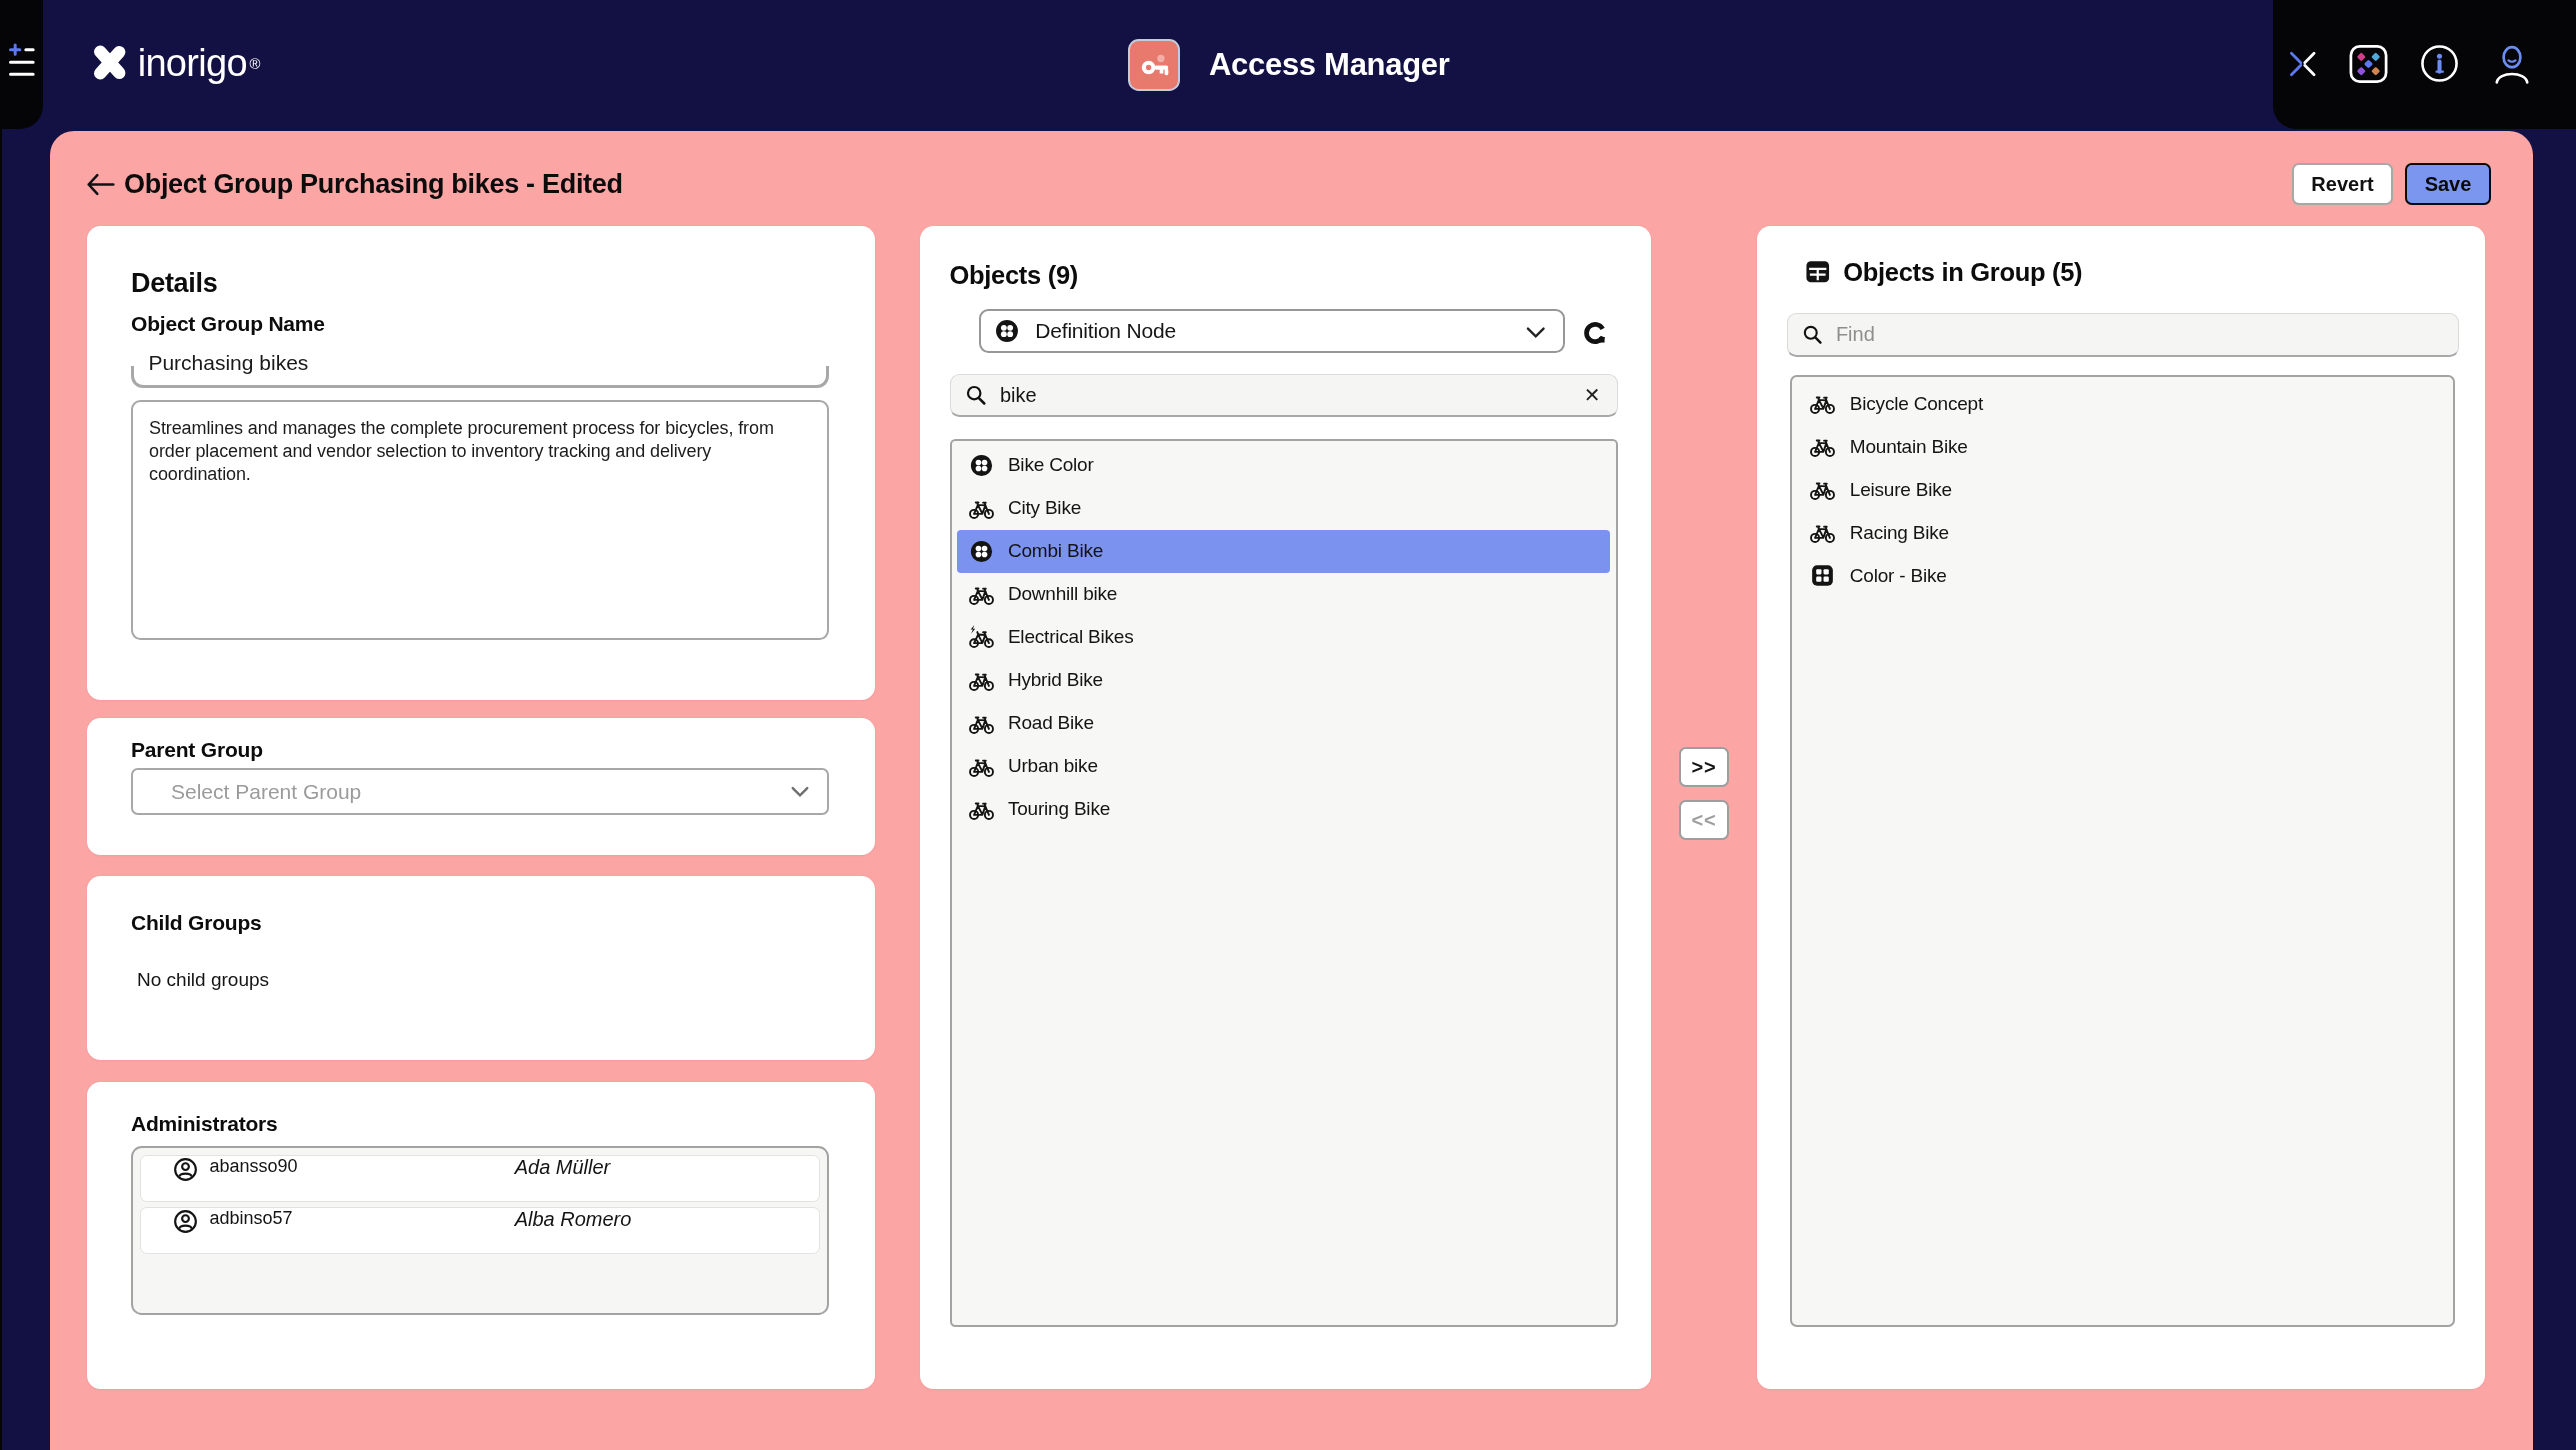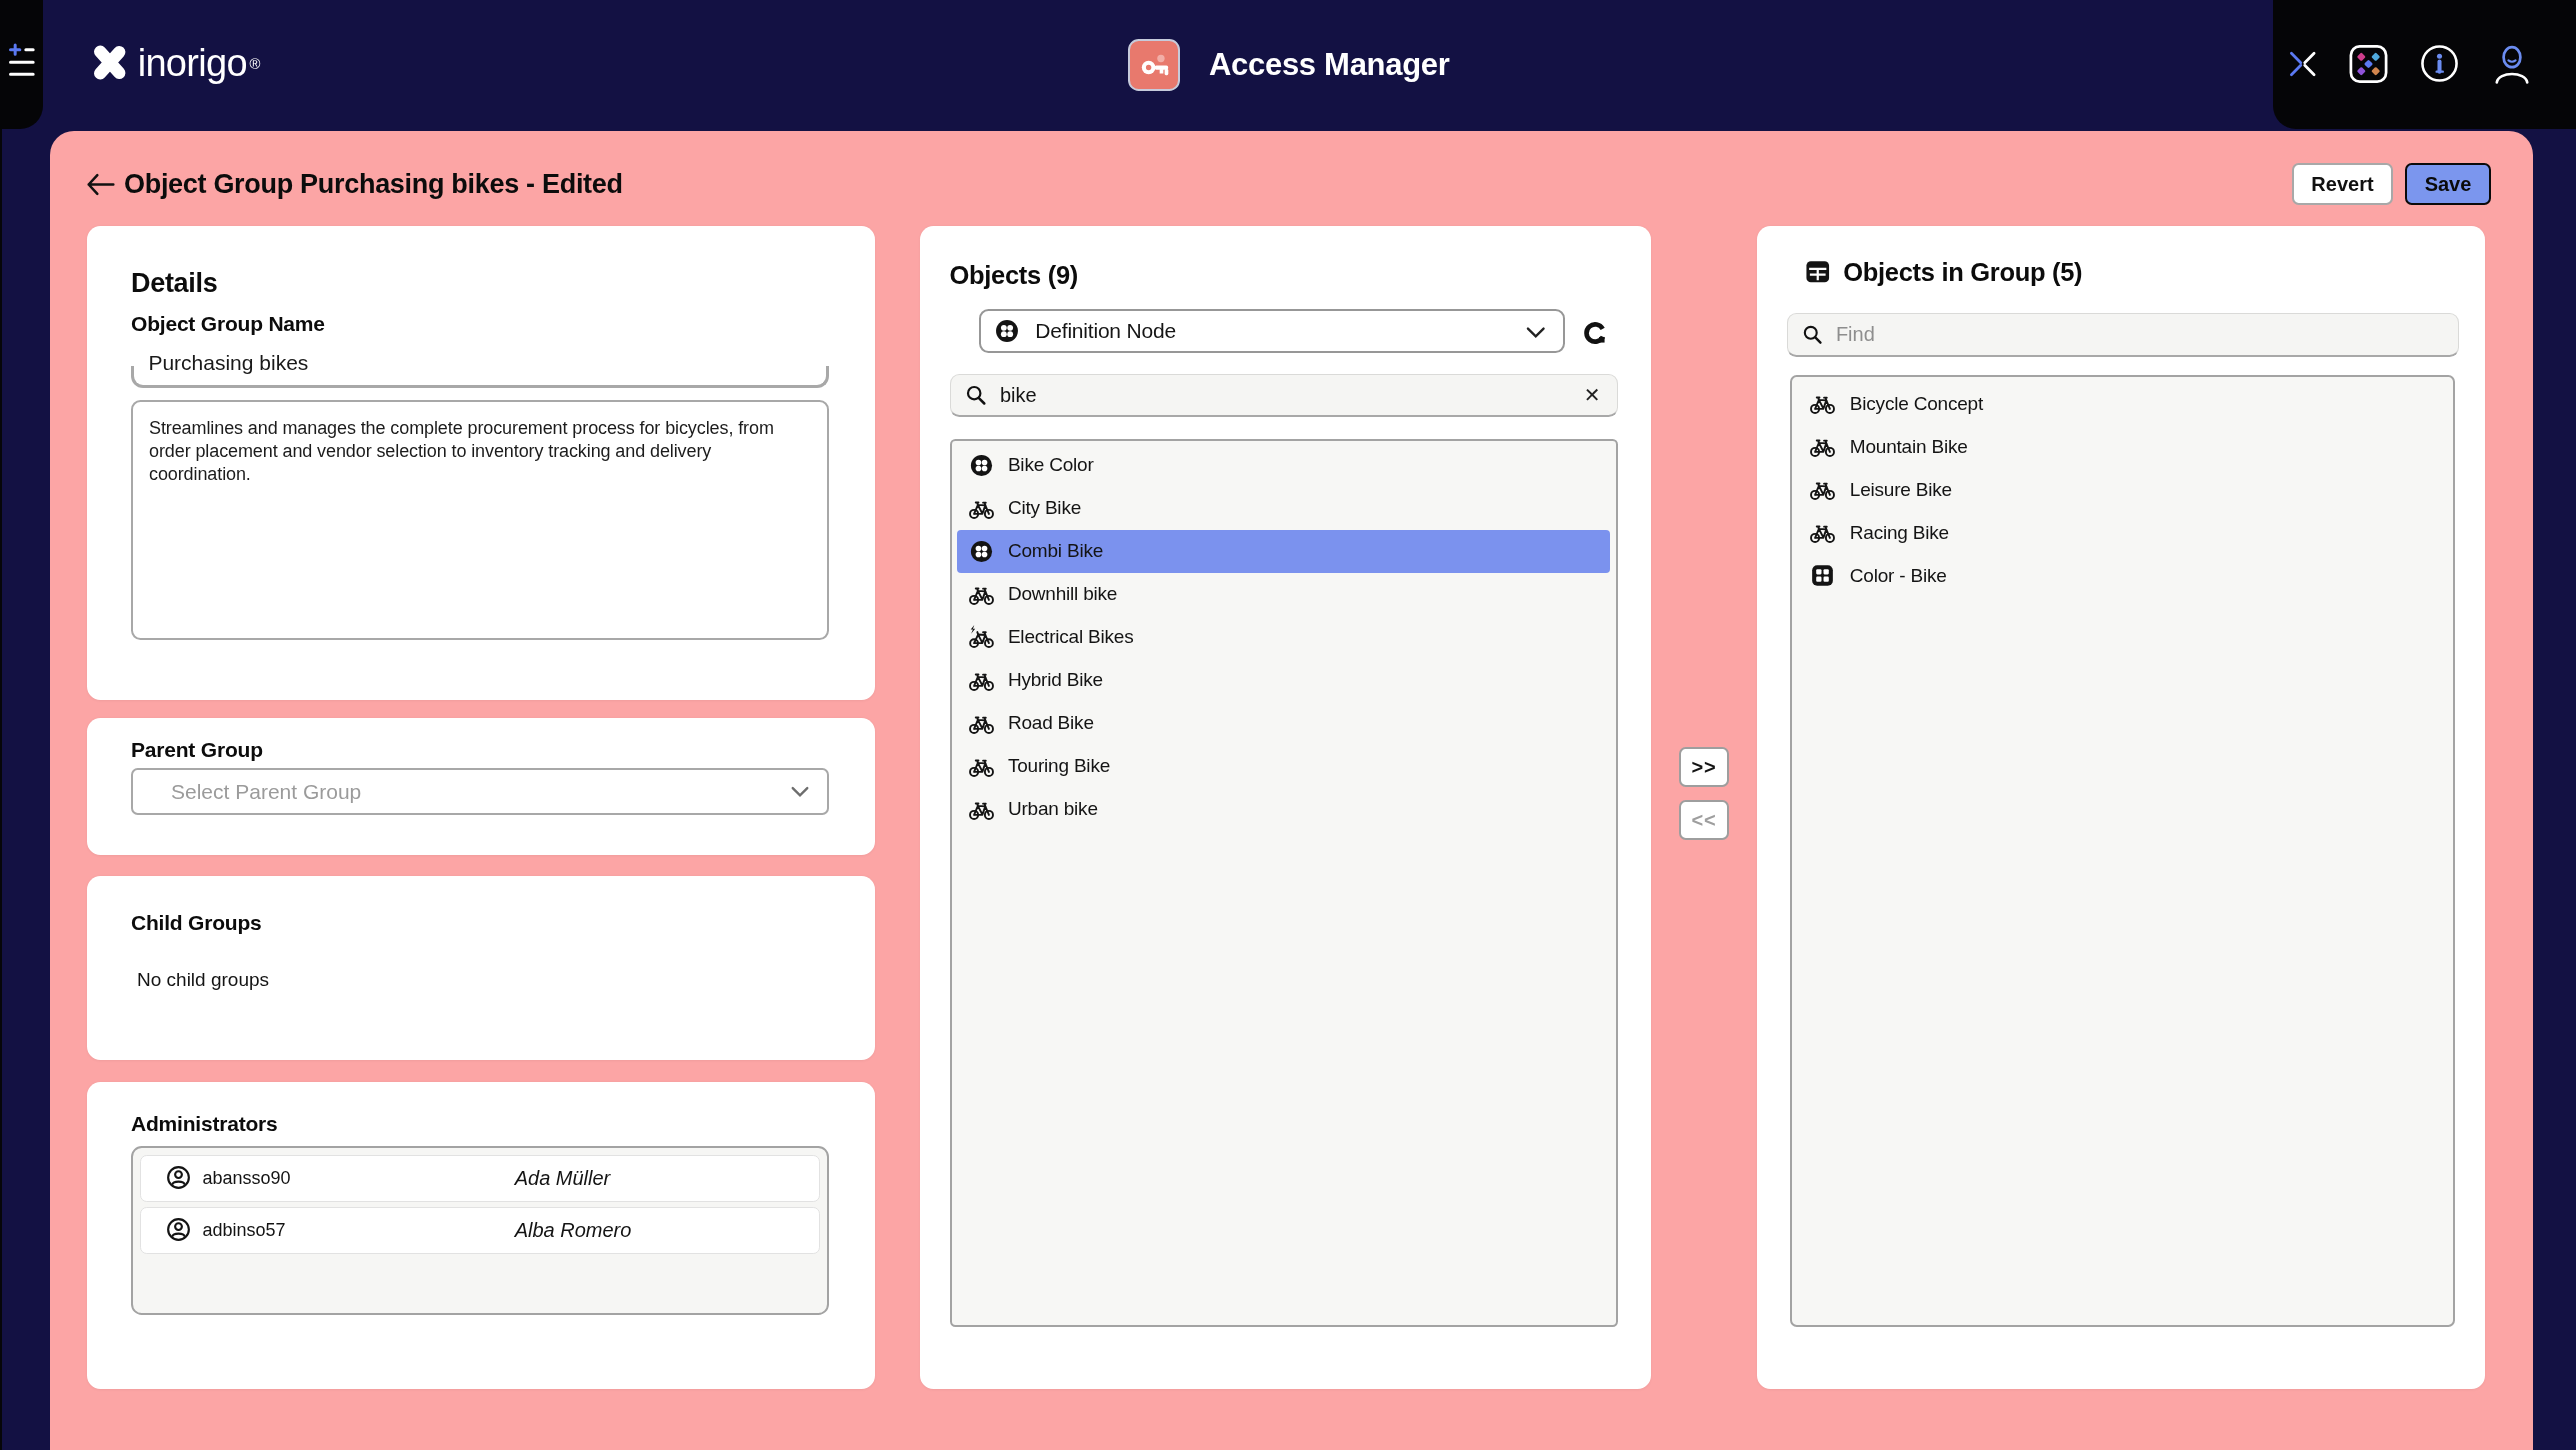--- a/index.html
+++ b/index.html
@@ -56,21 +56,21 @@
   .select-box{position:absolute;left:44px;top:50px;width:698px;height:47px;box-sizing:border-box;
         border:2.7px solid #a8a8a8;border-radius:6.7px;background:#fff;display:flex;align-items:center;cursor:pointer;}
   .select-box .ph{margin-left:38px;font-size:21px;color:#9b9b9b;}
   .select-box .chev{position:absolute;right:17.4px;top:13.4px;}
 
   .empty-text{position:absolute;left:50px;top:93px;font-size:19px;color:#141414;}
 
   .admin-box{position:absolute;left:44px;top:64px;width:698px;height:169px;box-sizing:border-box;
         background:#f6f6f4;border:2.7px solid #a3a3a3;border-radius:10.7px;padding:6.7px 6.7px;}
   .admin-row{position:relative;height:47px;background:#fff;border:1.3px solid #e2e2e2;border-radius:6.7px;
-        margin-bottom:5.4px;display:flex;align-items:center;box-sizing:border-box;padding-left:24px;}
+        margin-bottom:5.4px;display:flex;align-items:flex-start;box-sizing:border-box;padding-left:31px;}
   .admin-row .uname{font-size:18px;margin-left:10.7px;color:#141414;}
   .admin-row .fname{position:absolute;left:374px;font-size:20px;color:#141414;font-style:italic;}
 
   .dropdown{position:absolute;left:29.5px;top:83px;width:586px;height:44px;box-sizing:border-box;
         border:2.7px solid #979797;border-radius:9.4px;background:#fff;display:flex;align-items:center;cursor:pointer;margin-left:29px;}
   .dropdown .dd-ic{margin-left:12px;display:flex;}
   .dropdown .dd-text{margin-left:14.8px;font-size:21px;color:#161616;letter-spacing:-0.2px;}
   .dropdown .chev{position:absolute;right:16px;top:12px;}
   .refresh-btn{position:absolute;left:661px;top:93px;width:28px;height:28px;cursor:pointer;}
 
@@ -379,34 +379,34 @@
           <span class="lic">
             <svg width="27" height="27" viewBox="0 0 24 24">
               <g fill="none" stroke="#141414" stroke-width="1.7" stroke-linecap="round" stroke-linejoin="round">
                 <circle cx="5.4" cy="16.8" r="3.6"></circle>
                 <circle cx="18.6" cy="16.8" r="3.6"></circle>
                 <path d="M5.4 16.8 L8.8 8.8 L15.4 9.2 L18.6 16.8 M5.4 16.8 L12.8 16.6 L8.8 8.8 M12.8 16.6 L15.4 9.2"></path>
                 <path d="M15.4 9.2 L14.6 6.8 M13.4 6.8 H15.8 M8.8 8.8 L8.1 6.6 M6.9 6.6 H9.3"></path>
               </g>
             </svg>
           </span>
+          <span class="ltxt">Urban bike</span>
+        </div>
+        <div class="lrow">
+          <span class="lic">
+            <svg width="27" height="27" viewBox="0 0 24 24">
+              <g fill="none" stroke="#141414" stroke-width="1.7" stroke-linecap="round" stroke-linejoin="round">
+                <circle cx="5.4" cy="16.8" r="3.6"></circle>
+                <circle cx="18.6" cy="16.8" r="3.6"></circle>
+                <path d="M5.4 16.8 L8.8 8.8 L15.4 9.2 L18.6 16.8 M5.4 16.8 L12.8 16.6 L8.8 8.8 M12.8 16.6 L15.4 9.2"></path>
+                <path d="M15.4 9.2 L14.6 6.8 M13.4 6.8 H15.8 M8.8 8.8 L8.1 6.6 M6.9 6.6 H9.3"></path>
+              </g>
+            </svg>
+          </span>
           <span class="ltxt">Touring Bike</span>
-        </div>
-        <div class="lrow">
-          <span class="lic">
-            <svg width="27" height="27" viewBox="0 0 24 24">
-              <g fill="none" stroke="#141414" stroke-width="1.7" stroke-linecap="round" stroke-linejoin="round">
-                <circle cx="5.4" cy="16.8" r="3.6"></circle>
-                <circle cx="18.6" cy="16.8" r="3.6"></circle>
-                <path d="M5.4 16.8 L8.8 8.8 L15.4 9.2 L18.6 16.8 M5.4 16.8 L12.8 16.6 L8.8 8.8 M12.8 16.6 L15.4 9.2"></path>
-                <path d="M15.4 9.2 L14.6 6.8 M13.4 6.8 H15.8 M8.8 8.8 L8.1 6.6 M6.9 6.6 H9.3"></path>
-              </g>
-            </svg>
-          </span>
-          <span class="ltxt">Urban bike</span>
         </div>
       </div>
   </div>
 
   <div class="xfer xfer-add">&gt;&gt;</div>
   <div class="xfer xfer-remove">&lt;&lt;</div>
 
   <div class="card card-group">
     <div class="group-head">
       <span>

